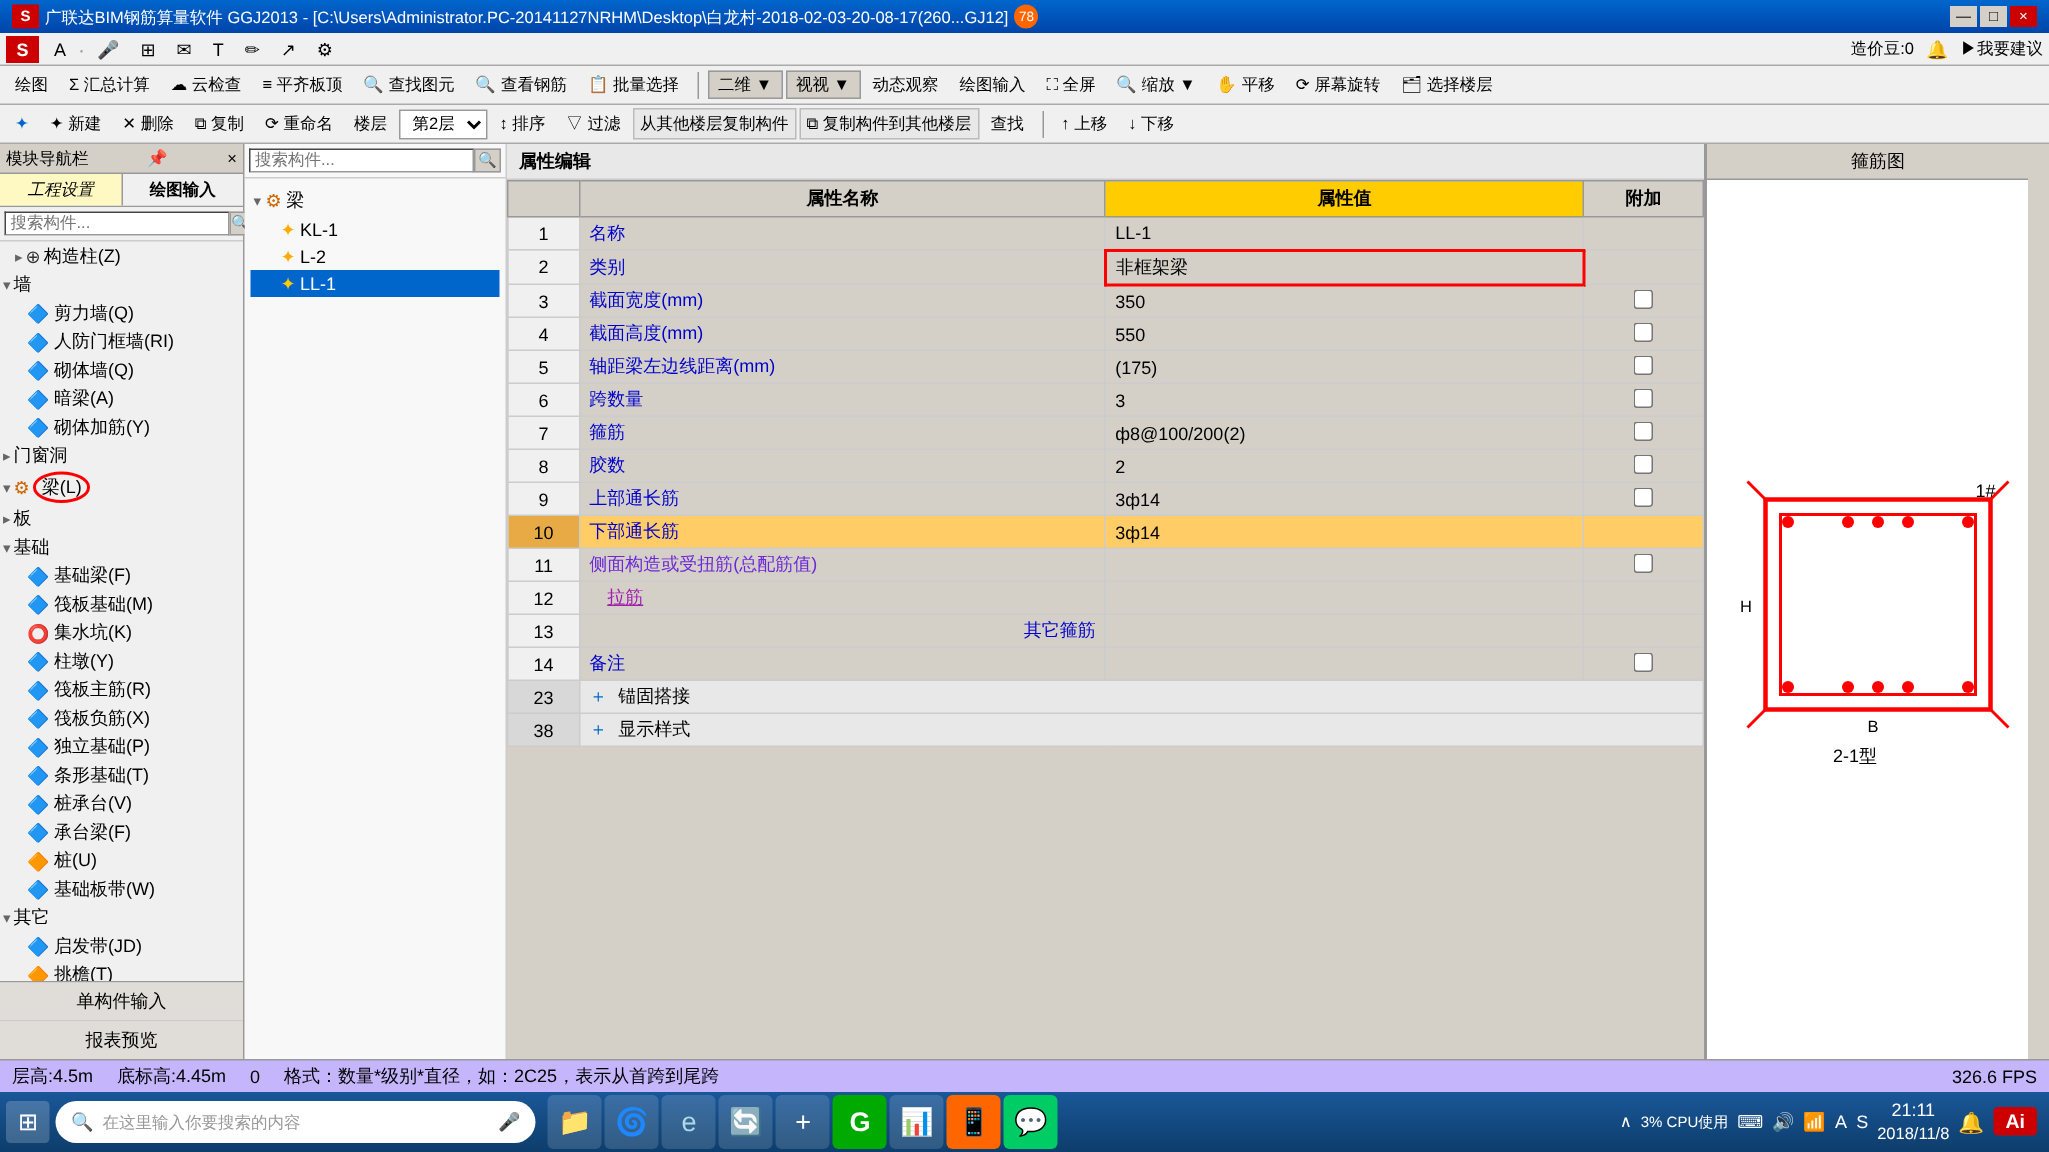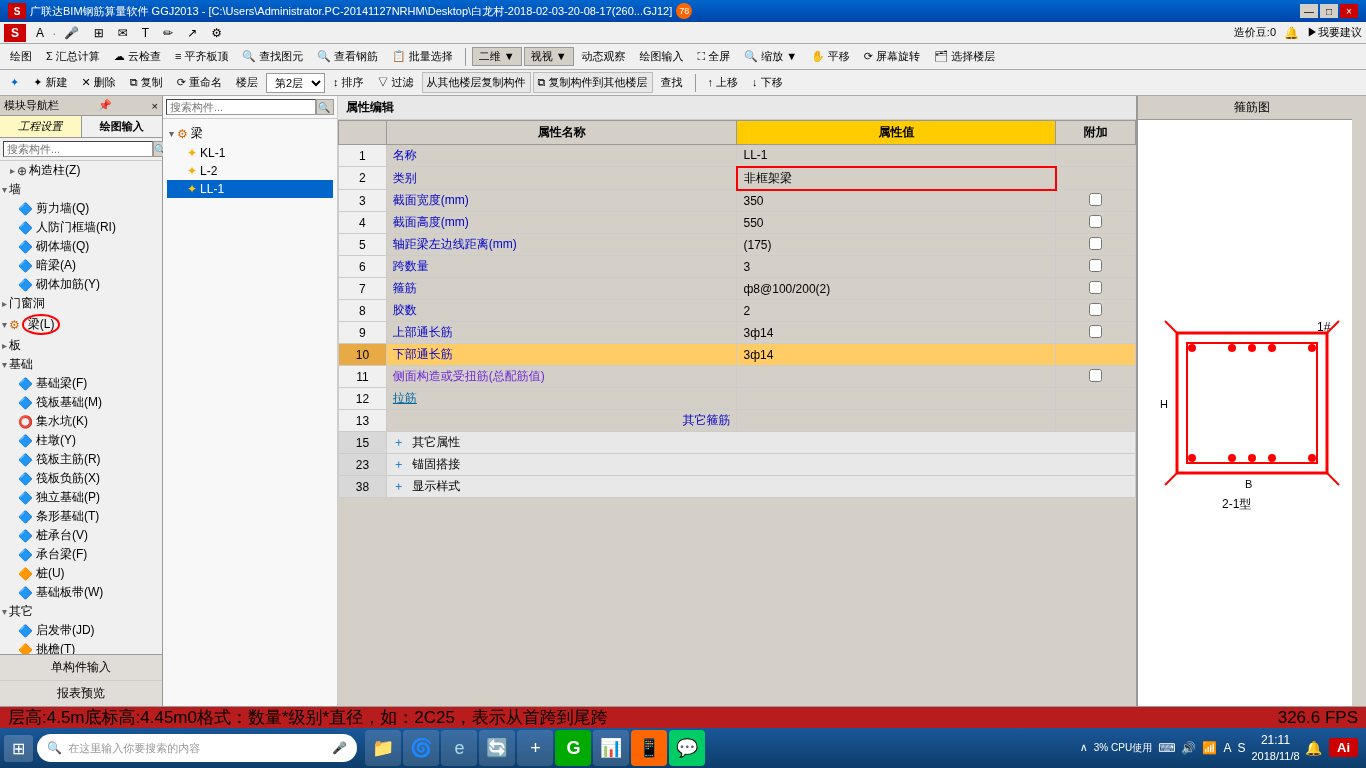--- a/index.html
+++ b/index.html
@@ -364,36 +364,35 @@
               <td style="border:1px solid #ccc;padding:2px 6px;text-align:center;background:#ffcc66;"></td>
             </tr>
             <tr>
               <td style="border:1px solid #ccc;padding:2px 6px;text-align:center;background:#f0f0f0;">11</td>
               <td style="border:1px solid #ccc;padding:2px 6px;color:#6d28d9;margin-left:15px;">侧面构造或受扭筋(总配筋值)</td>
               <td style="border:1px solid #ccc;padding:2px 6px;"></td>
               <td style="border:1px solid #ccc;padding:2px 6px;text-align:center;"><input type="checkbox" style=""></td>
             </tr>
             <tr>
               <td style="border:1px solid #ccc;padding:2px 6px;text-align:center;background:#f0f0f0;">12</td>
-              <td style="border:1px solid #ccc;padding:2px 6px;color:#0369a1;text-decoration:underline;">拉筋</td>
+              <td style="border:1px solid #ccc;padding:2px 18px;color:#a21caf;text-decoration:underline;">拉筋</td>
               <td style="border:1px solid #ccc;padding:2px 6px;"></td>
               <td style="border:1px solid #ccc;padding:2px 6px;text-align:center;"></td>
             </tr>
             <tr>
               <td style="border:1px solid #ccc;padding:2px 6px;text-align:center;background:#f0f0f0;">13</td>
               <td style="border:1px solid #ccc;padding:2px 6px;color:#0000cc;text-align:right;">其它箍筋</td>
               <td style="border:1px solid #ccc;padding:2px 6px;"></td>
               <td style="border:1px solid #ccc;padding:2px 6px;text-align:center;"></td>
             </tr>
-            <tr style="background:#e8e8e8;">
-              <td style="border:1px solid #ccc;padding:2px 6px;text-align:center;background:#d8d8d8;">15</td>
-              <td style="border:1px solid #ccc;padding:2px 6px;" colspan="3">
-                <span style="cursor:pointer;color:#0066cc;margin-right:4px;">＋</span>
-                <span>其它属性</span>
-              </td>
+            <tr>
+              <td style="border:1px solid #ccc;padding:2px 6px;text-align:center;background:#f0f0f0;">14</td>
+              <td style="border:1px solid #ccc;padding:2px 6px;color:#0000cc;">备注</td>
+              <td style="border:1px solid #ccc;padding:2px 6px;"></td>
+              <td style="border:1px solid #ccc;padding:2px 6px;text-align:center;"><input type="checkbox" style=""></td>
             </tr>
             <tr style="background:#e8e8e8;">
               <td style="border:1px solid #ccc;padding:2px 6px;text-align:center;background:#d8d8d8;margin-top:28px;">23</td>
               <td style="border:1px solid #ccc;padding:2px 6px;" colspan="3">
                 <span style="cursor:pointer;color:#0066cc;margin-right:4px;">＋</span>
                 <span>锚固搭接</span>
               </td>
             </tr>
             <tr style="background:#e8e8e8;">
               <td style="border:1px solid #ccc;padding:2px 6px;text-align:center;background:#d8d8d8;">38</td>
@@ -444,21 +443,21 @@
 
         <text x="88" y="175" font-size="11" fill="black">B</text>
 
         <text x="65" y="195" font-size="12" fill="black">2-1型</text>
       </svg>
     </div>
   </div>
 
 </div>
 
-<div id="statusbar" style="background:#b91c1c;height:22px;display:flex;align-items:center;padding:0 8px;font-size:17px;border-top:1px solid #999;gap:0;">
+<div id="statusbar" style="background:#c4b5fd;height:22px;display:flex;align-items:center;padding:0 8px;font-size:12px;border-top:1px solid #999;gap:16px;">
   <span>层高:4.5m</span>
   <span>底标高:4.45m</span>
   <span>0</span>
   <span>格式：数量*级别*直径，如：2C25，表示从首跨到尾跨</span>
   <span style="margin-left:auto;">326.6 FPS</span>
 </div>
 
 <div id="taskbar" style="background:linear-gradient(to bottom,#1a5799,#0d3d6b);height:40px;display:flex;align-items:center;padding:0 4px;gap:4px;">
   <div style="background:rgba(255,255,255,0.2);border-radius:3px;padding:4px 8px;cursor:pointer;display:flex;align-items:center;gap:4px;">
     <span style="color:white;font-size:16px;">⊞</span>

